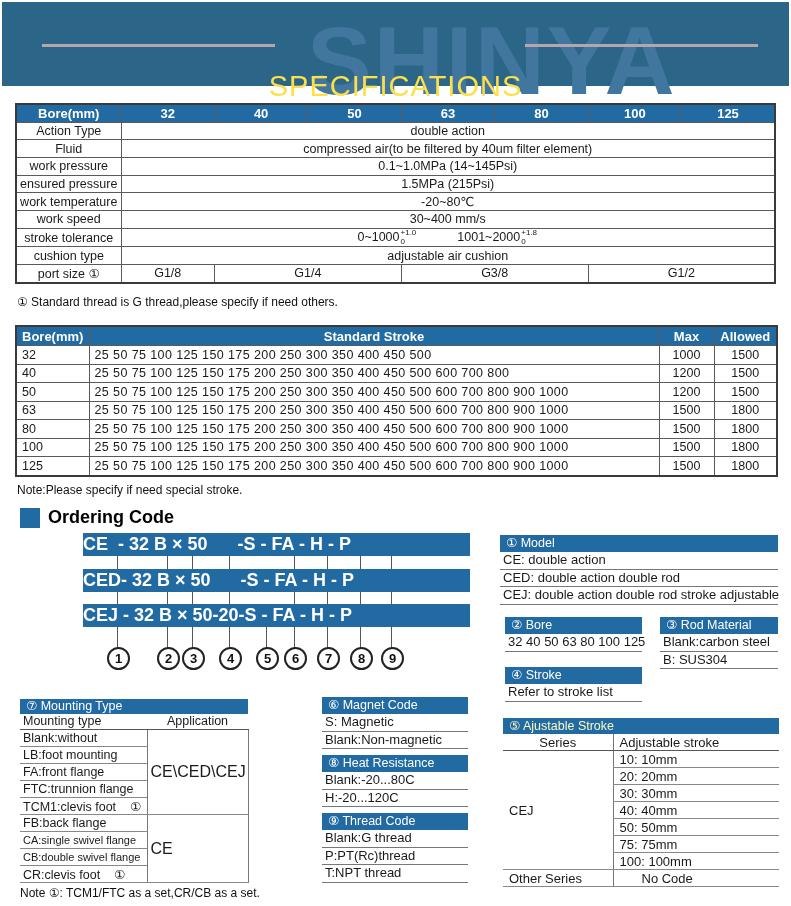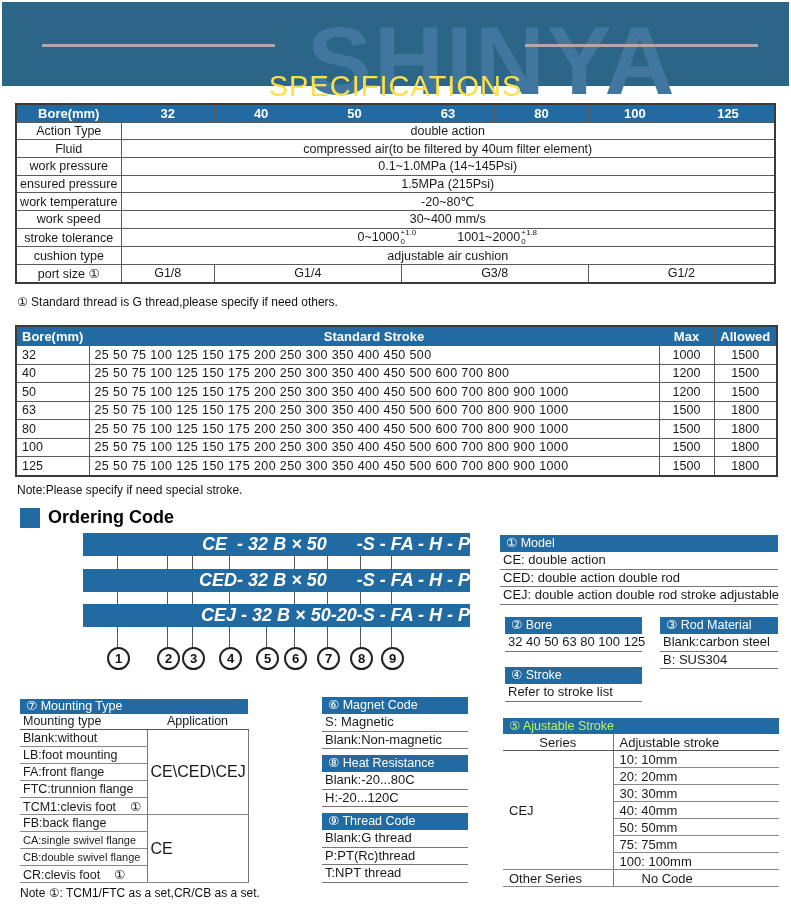--- a/index.html
+++ b/index.html
@@ -42,21 +42,21 @@
   .stroke-table td.stroke-list{letter-spacing:0.4px;}
 
   
   .oc-title-row{position:absolute;left:20px;top:506px;height:22px;display:flex;align-items:flex-end;}
   .oc-square{width:20px;height:20px;background:#226aa2;margin-right:8px;}
   .oc-title{font-size:18px;font-weight:bold;color:#000;}
 
   .oc-area{position:absolute;left:83px;top:533px;width:387px;height:140px;}
   .oc-line{position:absolute;width:0;border-left:1px solid #555;top:23px;height:93px;z-index:0;}
   .oc-bar{position:absolute;left:0;width:387px;height:23px;background:#226aa2;z-index:1;
-    color:#fff;font-weight:bold;font-size:18px;line-height:23px;text-align:right;white-space:pre;font-style:italic;}
+    color:#fff;font-weight:bold;font-size:18px;line-height:23px;text-align:left;white-space:pre;}
   .oc-circle{position:absolute;top:114px;width:19px;height:19px;border:2px solid #222;
     border-radius:50%;background:#fff;z-index:1;text-align:center;
     font-size:13px;font-weight:bold;line-height:19px;color:#111;}
 
   
   .side{position:absolute;font-size:13px;}
   .side .hd{background:#226aa2;color:#fff;padding:1px 6px;height:15px;line-height:15px;
     font-size:12.5px;white-space:nowrap;}
   .side .row{border-bottom:1px solid #777;padding:1px 3px;height:14.5px;line-height:14.5px;
     white-space:nowrap;}
@@ -70,21 +70,21 @@
   .mount-hd{position:absolute;left:20px;top:699px;width:216px;background:#226aa2;color:#fff;
     padding:1px 6px;height:13px;line-height:13px;font-size:12.5px;}
 
   .adj-table{position:absolute;left:503px;top:734px;width:276px;font-size:13px;table-layout:fixed;}
   .adj-table th,.adj-table td{height:16px;padding:0 6px;text-align:left;font-weight:normal;
     white-space:nowrap;overflow:hidden;}
   .adj-table th{border-bottom:1px solid #555;}
   .adj-table td.stk{border-bottom:1px solid #888;border-left:1px solid #777;}
   .adj-table th.stk-h{border-left:1px solid #777;}
   .adj-table td.series{border-bottom:1px solid #888;}
-  .adj-hd{position:absolute;left:503px;top:718px;width:264px;background:#226aa2;color:#bef264;
+  .adj-hd{position:absolute;left:503px;top:718px;width:264px;background:#226aa2;color:#fef9c3;
     padding:1px 6px;height:14px;line-height:14px;font-size:12.5px;}
 </style>
 </head>
 <body>
 
 <div class="banner">
   <div class="watermark">SHINYA</div>
   <div class="banner-line left"></div>
   <div class="banner-title">SPECIFICATIONS</div>
   <div class="banner-line right"></div>

